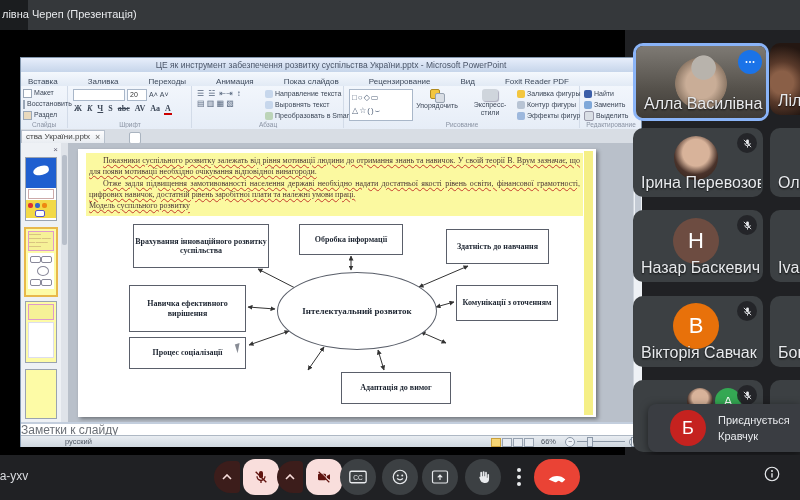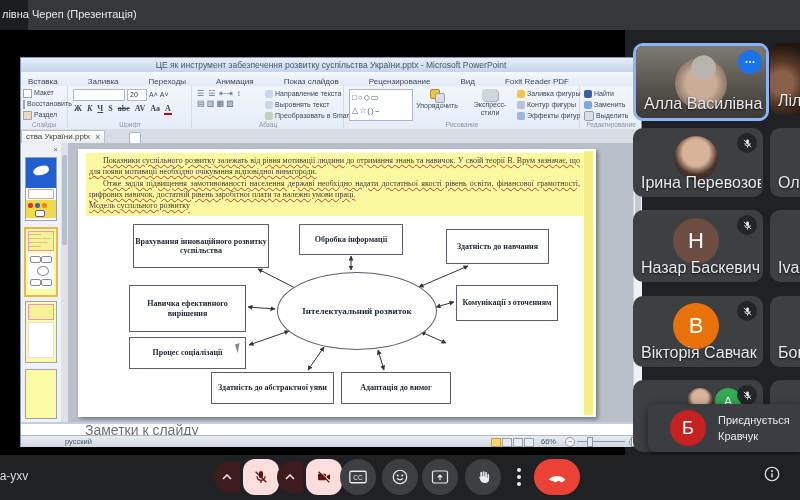--- a/index.html
+++ b/index.html
@@ -46,21 +46,21 @@
   #textblock p{margin:0;font-size:8px;line-height:11.3px;color:#4a3434;text-align:justify;
      text-decoration:underline wavy #c43b2e 1px;text-underline-offset:1px;}
   #textblock p.ind{text-indent:14px;}
   .dnode{position:absolute;border:1px solid #5a5f6a;background:#fff;color:#1c2430;font-weight:bold;font-size:8px;line-height:9.5px;text-align:center;display:flex;align-items:center;justify-content:center;padding:1px;box-sizing:border-box;font-family:"Liberation Serif",serif;}
   #ellipse{position:absolute;left:199px;top:123px;width:158px;height:76px;border:1px solid #5a5f6a;border-radius:50%;background:#fff;color:#1c2430;font-weight:bold;font-size:9px;line-height:12px;display:flex;align-items:center;justify-content:center;text-align:center;font-family:"Liberation Serif",serif;}
   #cursorglyph{position:absolute;left:158px;top:194px;width:0;height:0;border-left:5px solid #6a6f7a;border-right:4px solid transparent;border-bottom:9px solid transparent;transform:rotate(-18deg);opacity:.8;}
   #rscroll{left:612px;top:0;width:8px;height:279px;background:#eef1f5;border-left:1px solid #cfd5dd;font-size:6px;color:#707a88;text-align:center;line-height:8px;}
   #rscroll .sth{position:absolute;left:1px;top:14px;width:6px;height:110px;background:#c3cad4;border-radius:2px;}
   
   #notes{left:0;top:364px;width:620px;height:13px;background:#fff;border-top:2px solid #c3cedd;}
-  #notes .n{font-size:14px;color:#6a6f76;padding-left:64px;line-height:12px;}
+  #notes .n{font-size:12px;color:#6a6f76;line-height:12px;}
   #status{left:0;top:377px;width:748px;height:11px;background:linear-gradient(#e9edf2,#ced6de);border-top:1px solid #aeb8c4;font-size:7.5px;color:#4c5560;}
   #status .lang{position:absolute;left:44px;top:1px;}
   .vico{position:absolute;top:2px;width:8px;height:7px;border:1px solid #97a2b0;background:#e6ebf1;}
   .vico.on{background:#f7d674;border-color:#caa03c;}
   #zoomtxt{position:absolute;left:520px;top:1px;}
   .zbtn{position:absolute;top:1px;width:8px;height:8px;border:1px solid #8b97a6;border-radius:50%;background:#eef2f7;font-size:7px;line-height:7px;text-align:center;color:#556;}
   #ztrack{position:absolute;left:556px;top:5px;width:48px;height:1px;background:#8b97a6;}
   #zthumb{position:absolute;left:566px;top:1px;width:4px;height:8px;background:#dfe6ee;border:1px solid #8b97a6;}
   #fitbtn{position:absolute;left:610px;top:1px;width:8px;height:8px;border:1px solid #8b97a6;background:#eef2f7;}
   
@@ -299,21 +299,20 @@
             <line x1="306" y1="221" x2="300" y2="201" marker-start="url(#ar)" marker-end="url(#ar)"></line>
           </g>
         </svg>
 
         <div class="dnode" style="left:55px;top:75px;width:136px;height:44px;">Врахування інноваційного розвитку суспільства</div>
         <div class="dnode" style="left:368px;top:80px;width:103px;height:35px;">Здатність до навчання</div>
         <div class="dnode" style="left:221px;top:75px;width:104px;height:31px;">Обробка інформації</div>
         <div class="dnode" style="left:51px;top:136px;width:117px;height:47px;">Навичка ефективного вирішення</div>
         <div class="dnode" style="left:378px;top:136px;width:102px;height:36px;">Комунікації з оточенням</div>
         <div class="dnode" style="left:51px;top:188px;width:117px;height:32px;">Процес соціалізації</div>
-        <div class="dnode" style="left:133px;top:223px;width:123px;height:32px;">Здатність до абстрактної уяви</div>
         <div class="dnode" style="left:263px;top:223px;width:110px;height:32px;">Адаптація до вимог</div>
         <div id="ellipse">Інтелектуальний розвиток</div>
         <div id="cursorglyph"></div>
       </div>
 
       <div class="abs" id="rscroll">▲<div class="sth"></div>
         <div style="position:absolute;bottom:0;left:0;width:8px;">⏶<br>⏷<br>▼</div>
       </div>
     </div>
 

